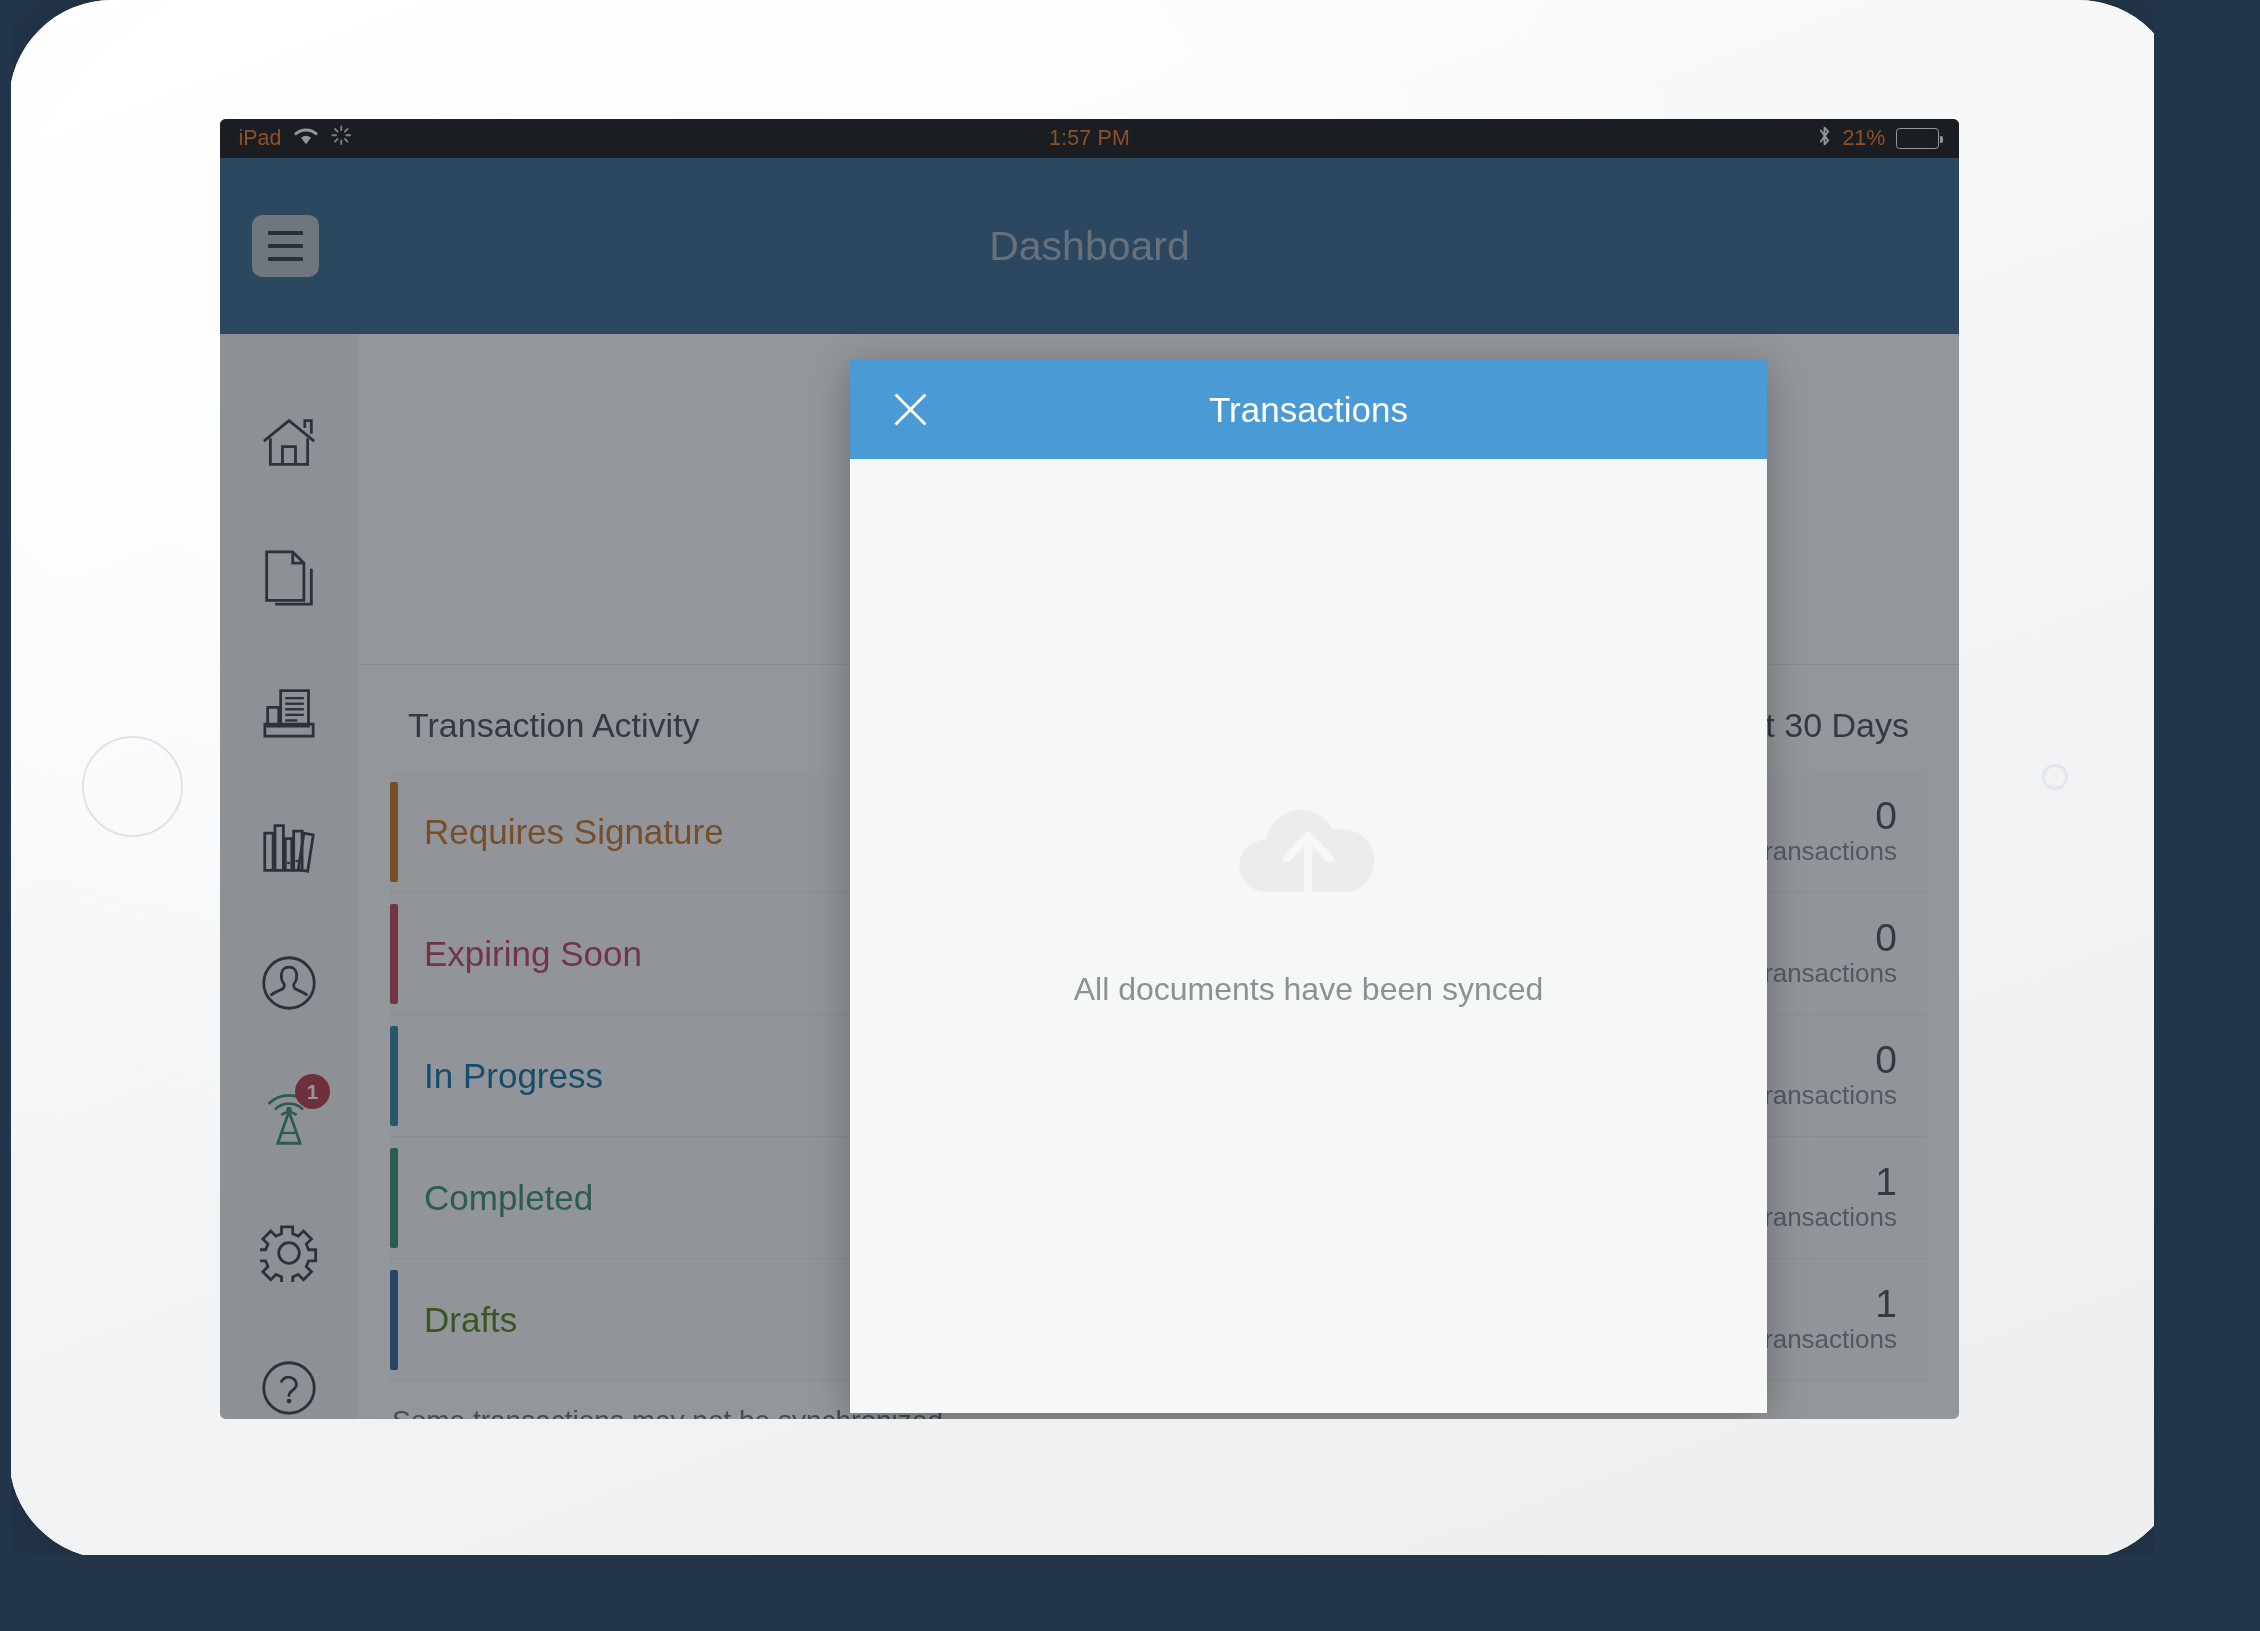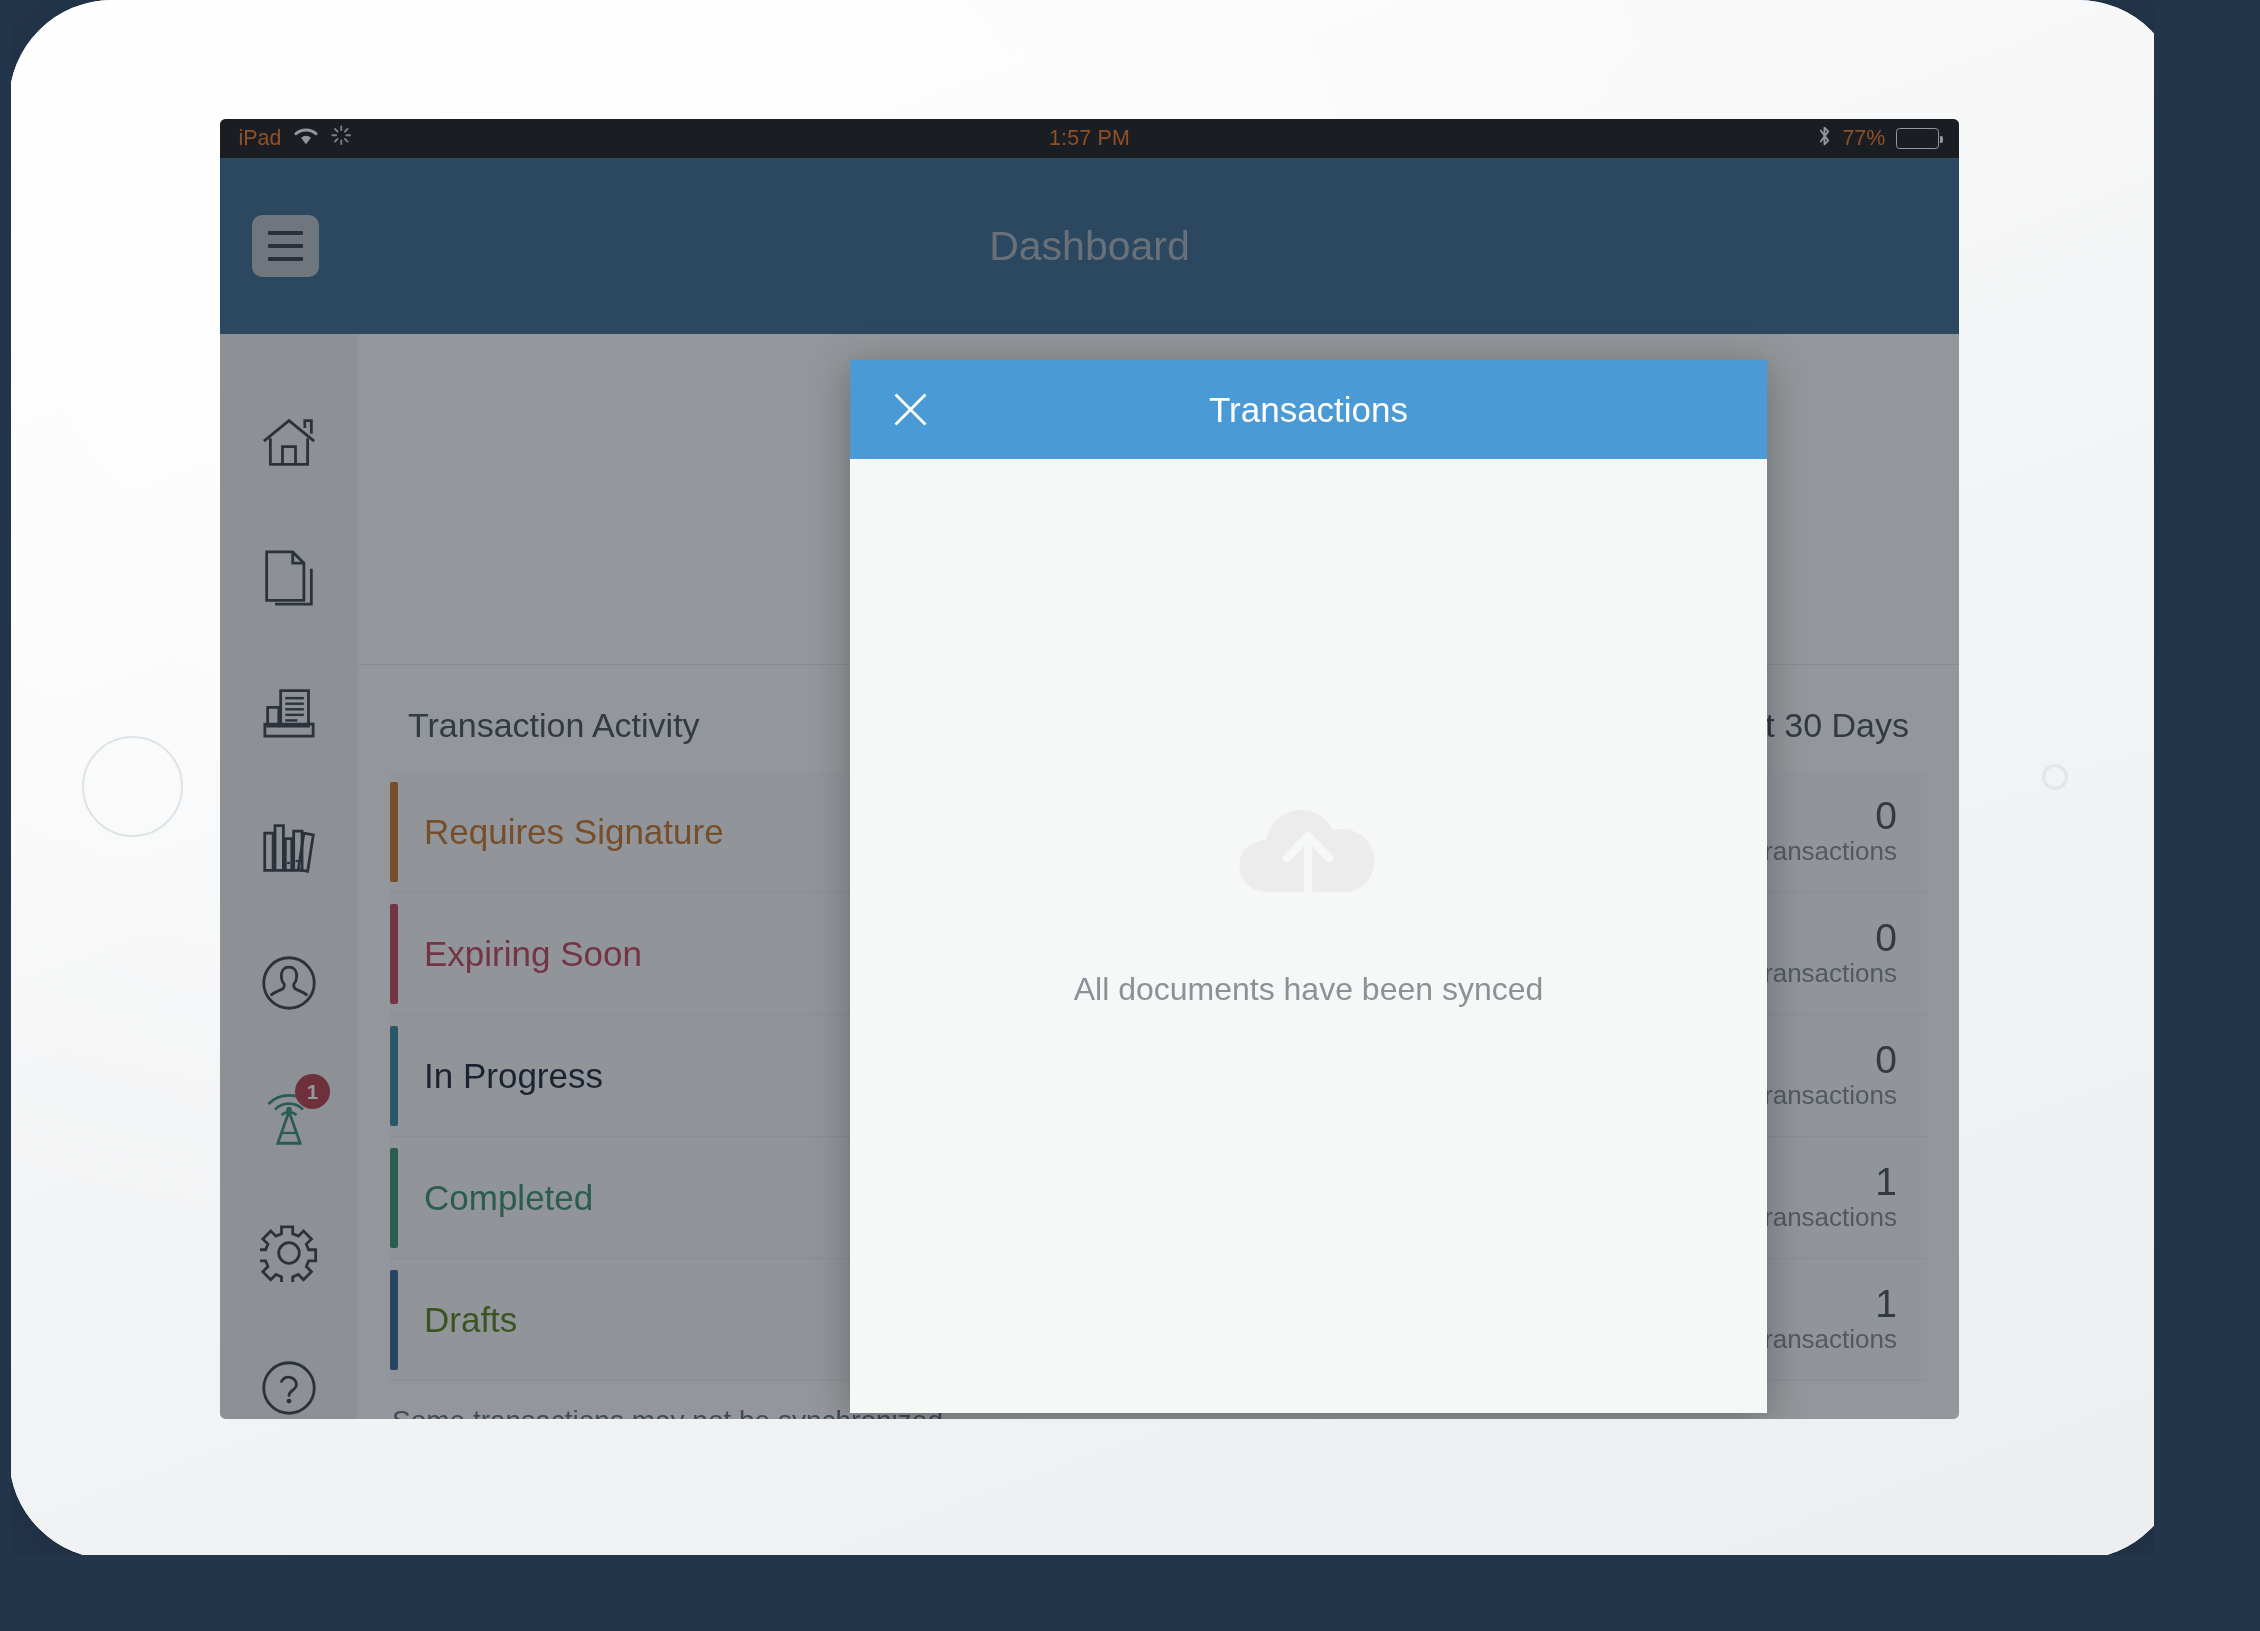--- a/index.html
+++ b/index.html
@@ -390,21 +390,21 @@
           </svg>
         </span>
       </div>
       <div class="sb-center">1:57 PM</div>
       <div class="sb-right">
         <span>
           <svg width="15" height="24" viewBox="0 0 16 26">
             <path d="M4 7 L12 18 L8 22 L8 4 L12 8 L4 19" stroke="#fff" stroke-width="2" fill="none" stroke-linejoin="round" stroke-linecap="round"></path>
           </svg>
         </span>
-        <span>77%</span>
+        <span>21%</span>
         <span class="battery">
           <span class="battery-fill" id="battery-fill" style="width:54%"></span>
         </span>
       </div>
     </div>
 
     <div class="navbar">
       <div class="hamburger">
         <span></span>
           <span></span>
@@ -534,21 +534,21 @@
             <div class="act-row">
               <span class="accent" style="background: rgb(191, 59, 81);"></span>
               <div class="act-label" style="color: rgb(191, 59, 81);">Expiring Soon</div>
               <div class="act-right">
                 <div class="act-count">0</div>
                 <div class="act-unit">Transactions</div>
               </div>
             </div>
             <div class="act-row">
               <span class="accent" style="background: rgb(45, 127, 156);"></span>
-              <div class="act-label" style="color: #0f172a;">In Progress</div>
+              <div class="act-label" style="color: #0369a1;">In Progress</div>
               <div class="act-right">
                 <div class="act-count">0</div>
                 <div class="act-unit">Transactions</div>
               </div>
             </div>
             <div class="act-row">
               <span class="accent" style="background: rgb(47, 138, 106);"></span>
               <div class="act-label" style="color: rgb(47, 138, 106);">Completed</div>
               <div class="act-right">
                 <div class="act-count">1</div>

